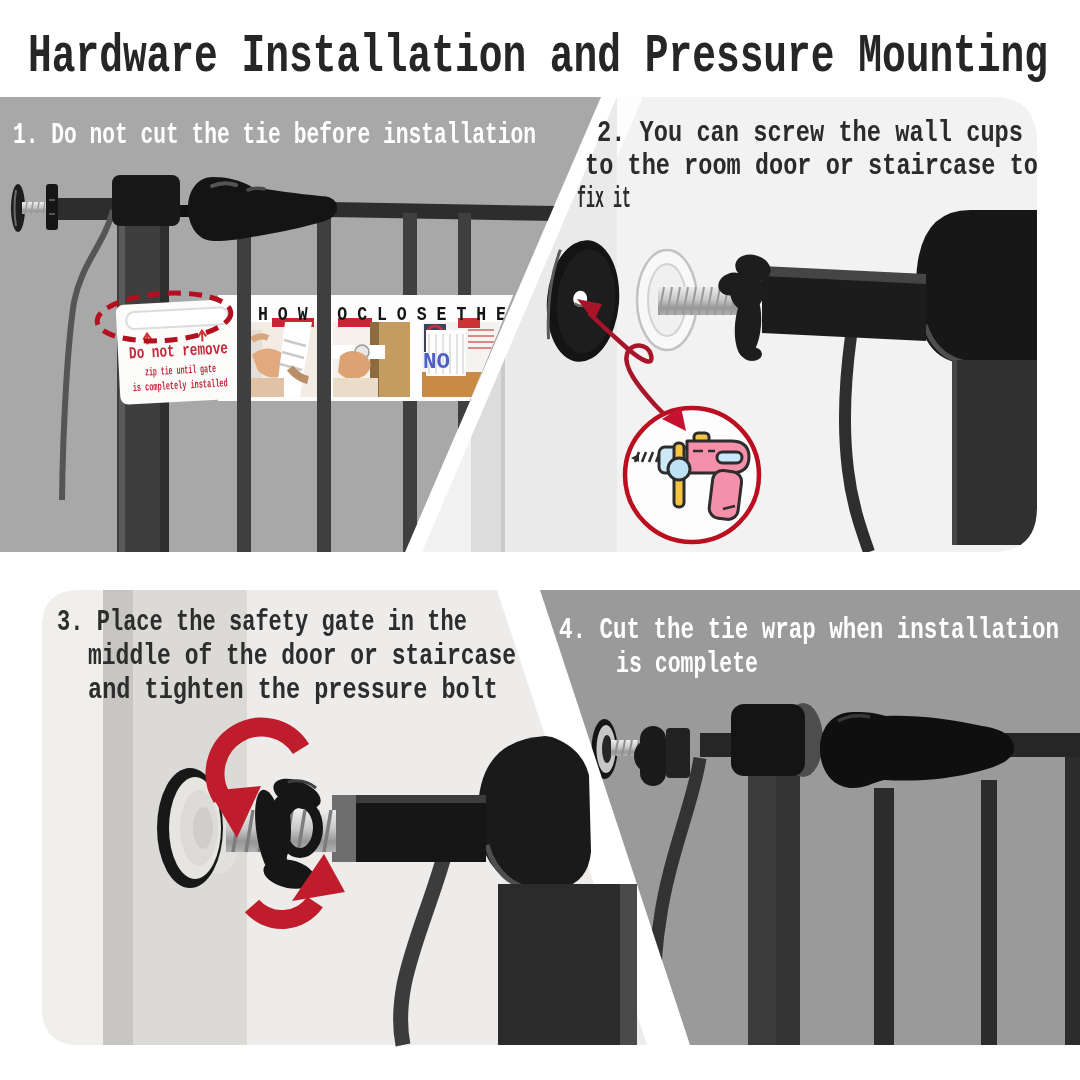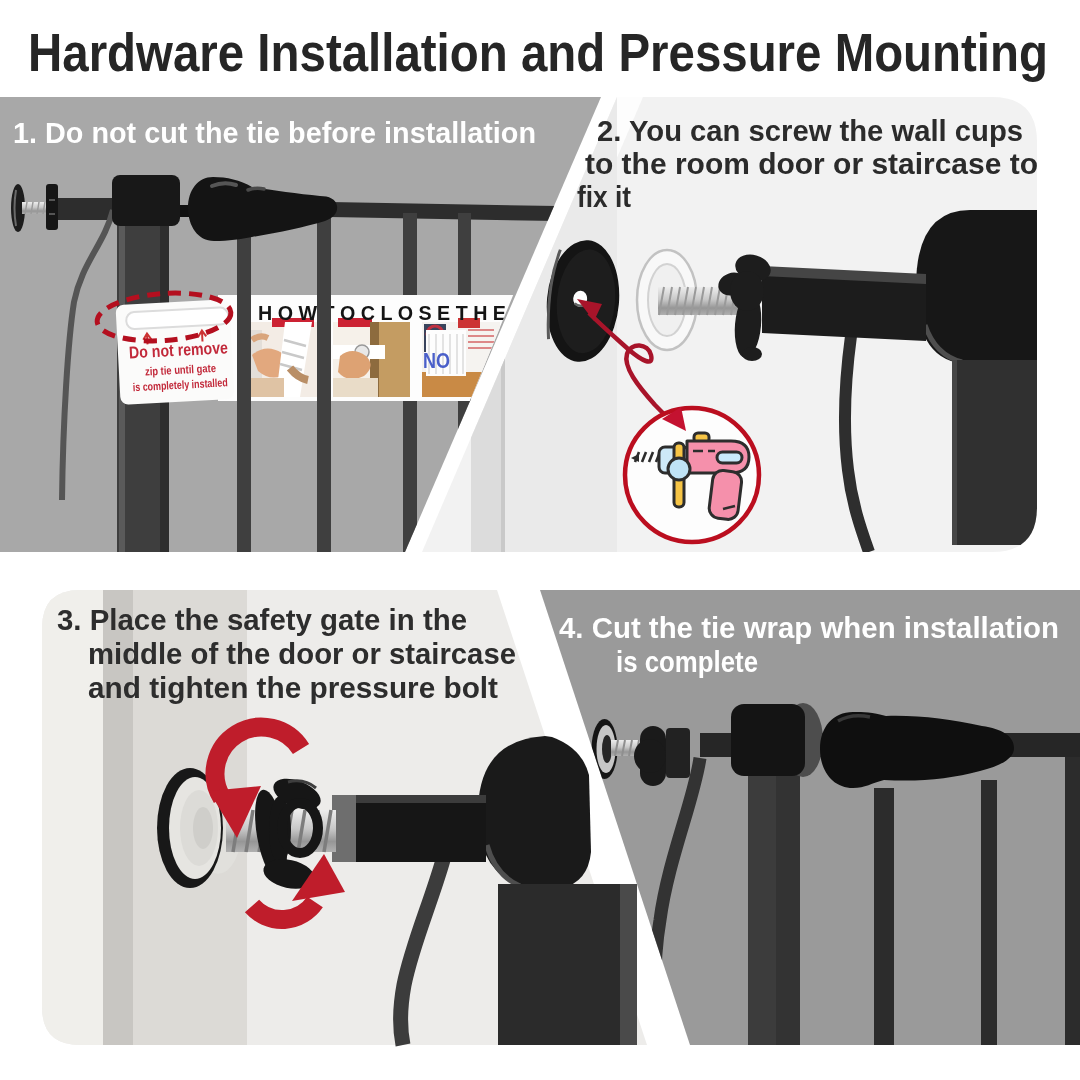--- a/index.html
+++ b/index.html
@@ -1,17 +1,17 @@
 <!DOCTYPE html>
 <html><head>
 <meta charset="utf-8">
 <style>
   html,body{margin:0;padding:0;background:#fff;}
   #page{position:relative;width:1080px;height:1080px;overflow:hidden;background:#fff;
-        font-family:Liberation Sans, sans-serif;}
+        font-family:Liberation Mono, monospace;}
   svg{display:block}
 </style>
 </head>
 <body>
 <div id="page">
 <svg width="1080" height="1080" viewBox="0 0 1080 1080">
 <defs>
   <clipPath id="c1">
           <polygon points="0,97 601,97 405,552 0,552"></polygon>
         </clipPath>

